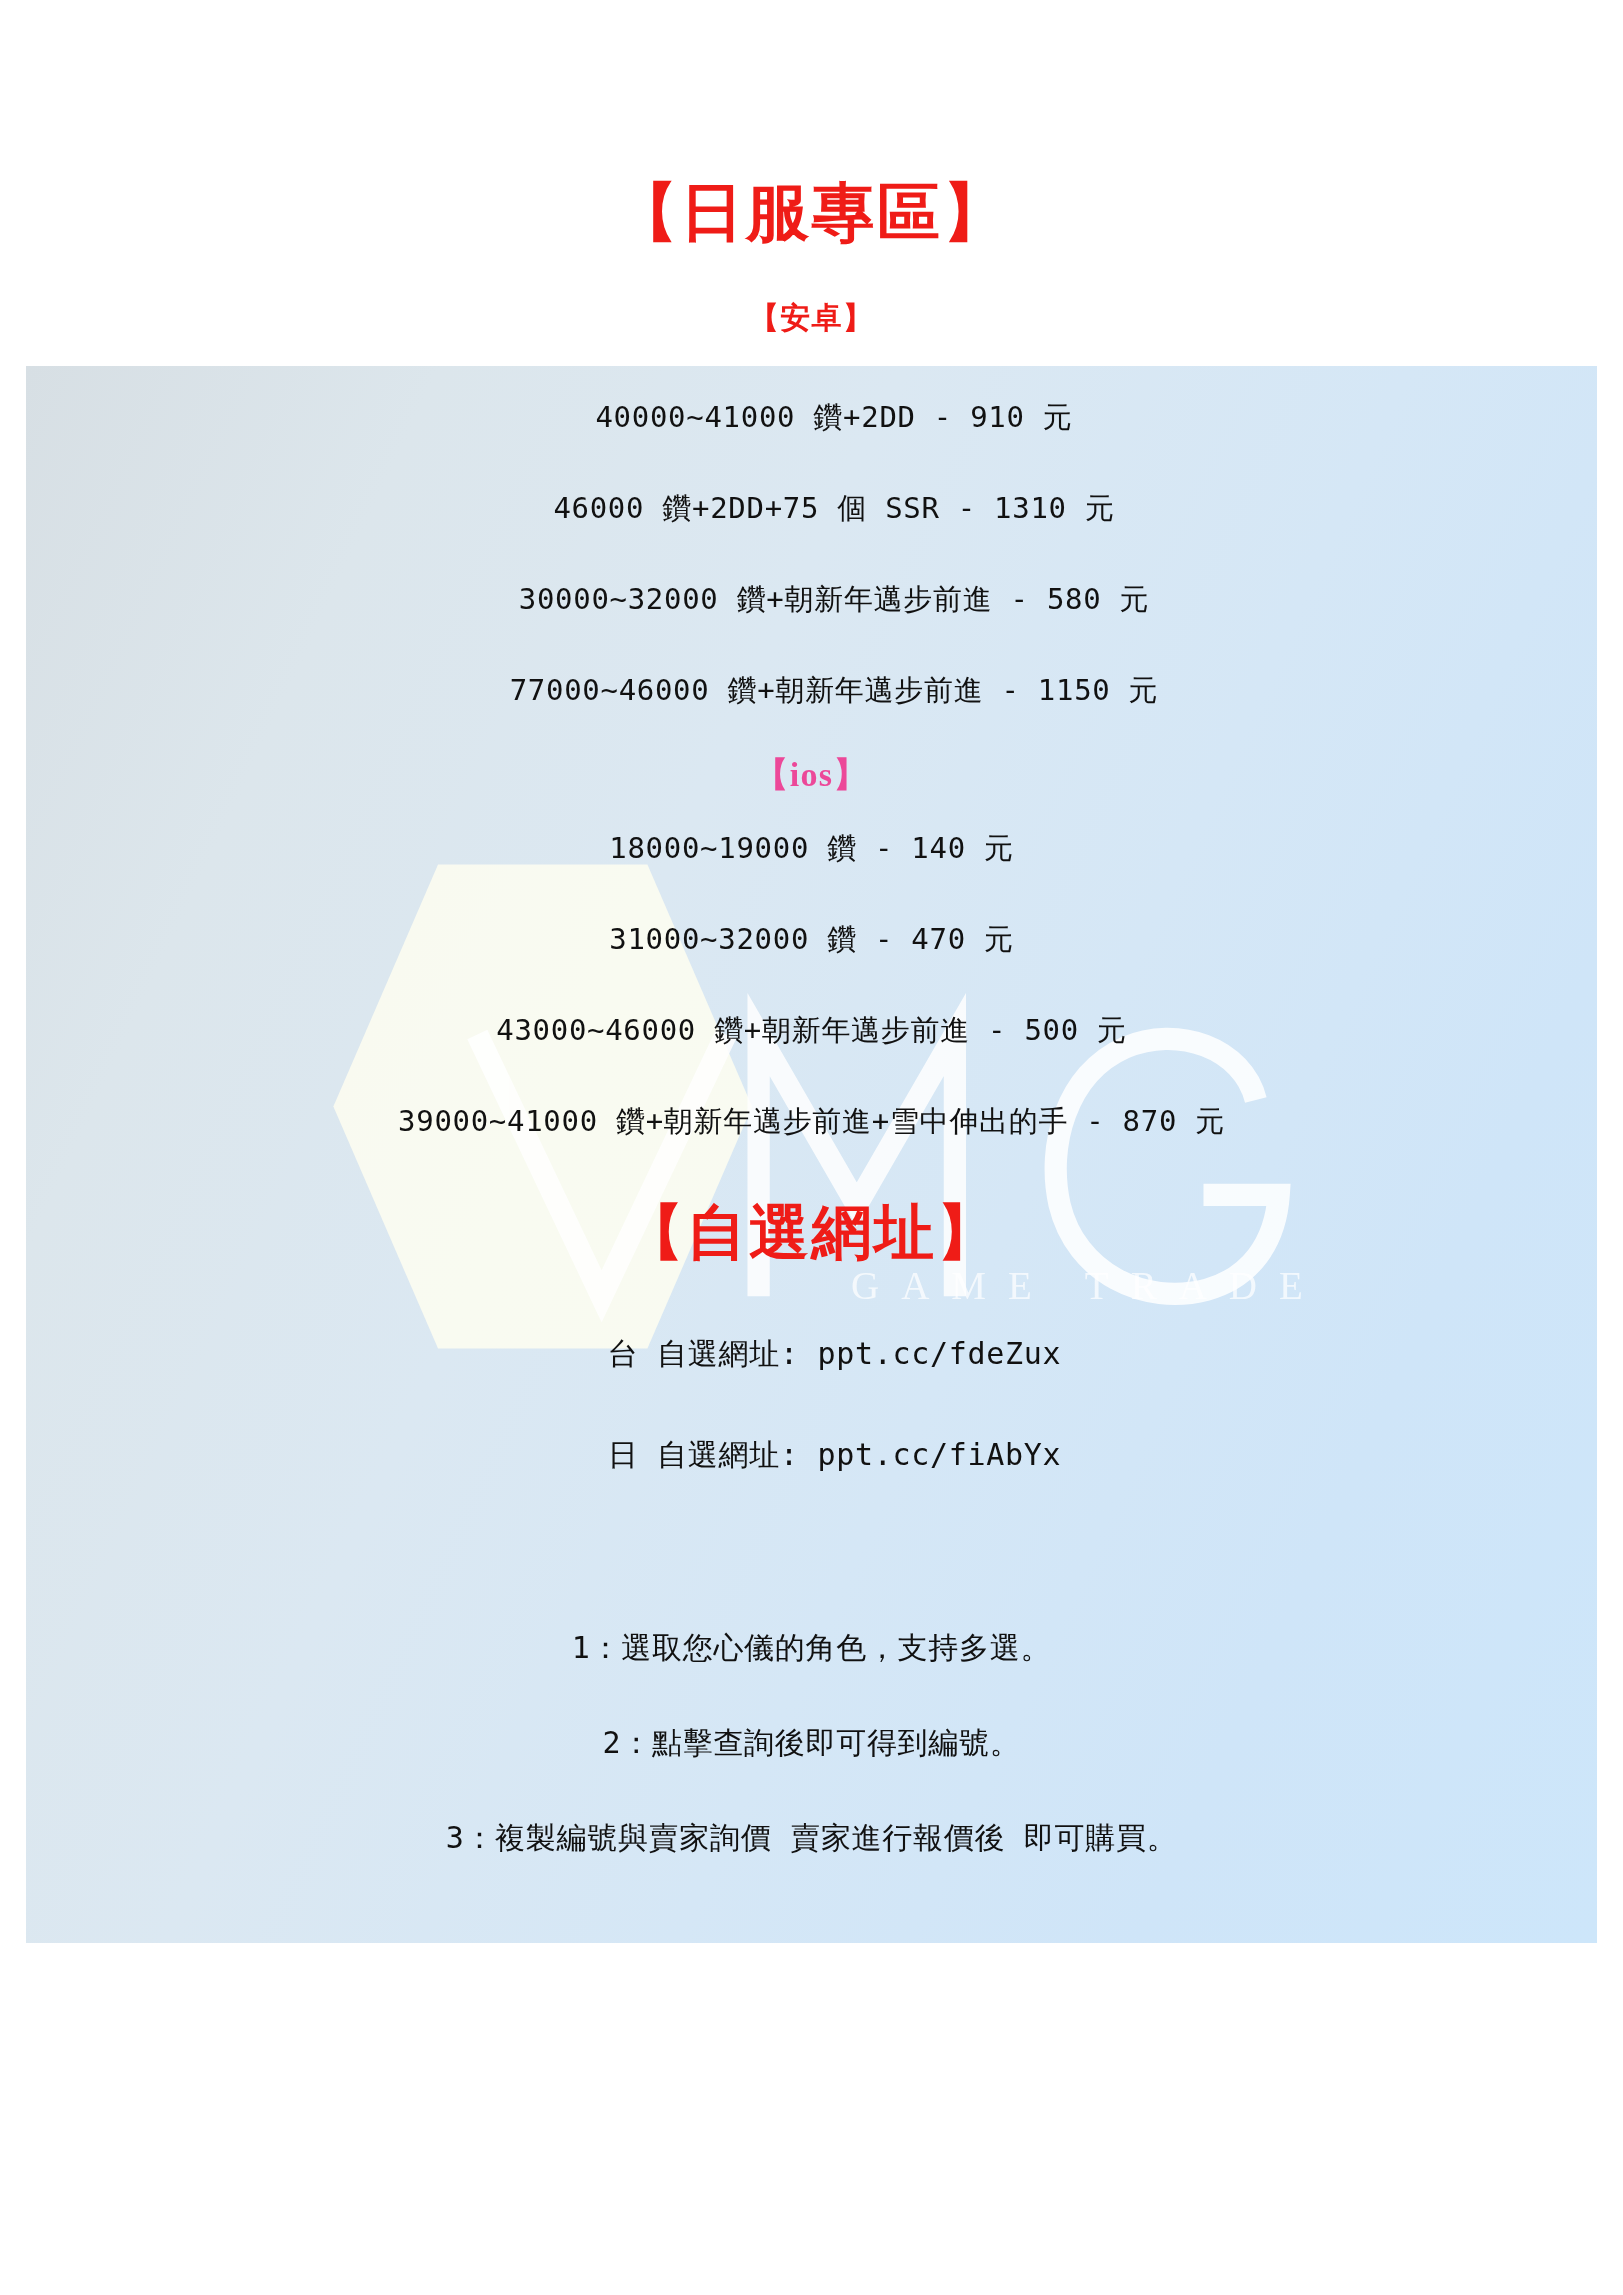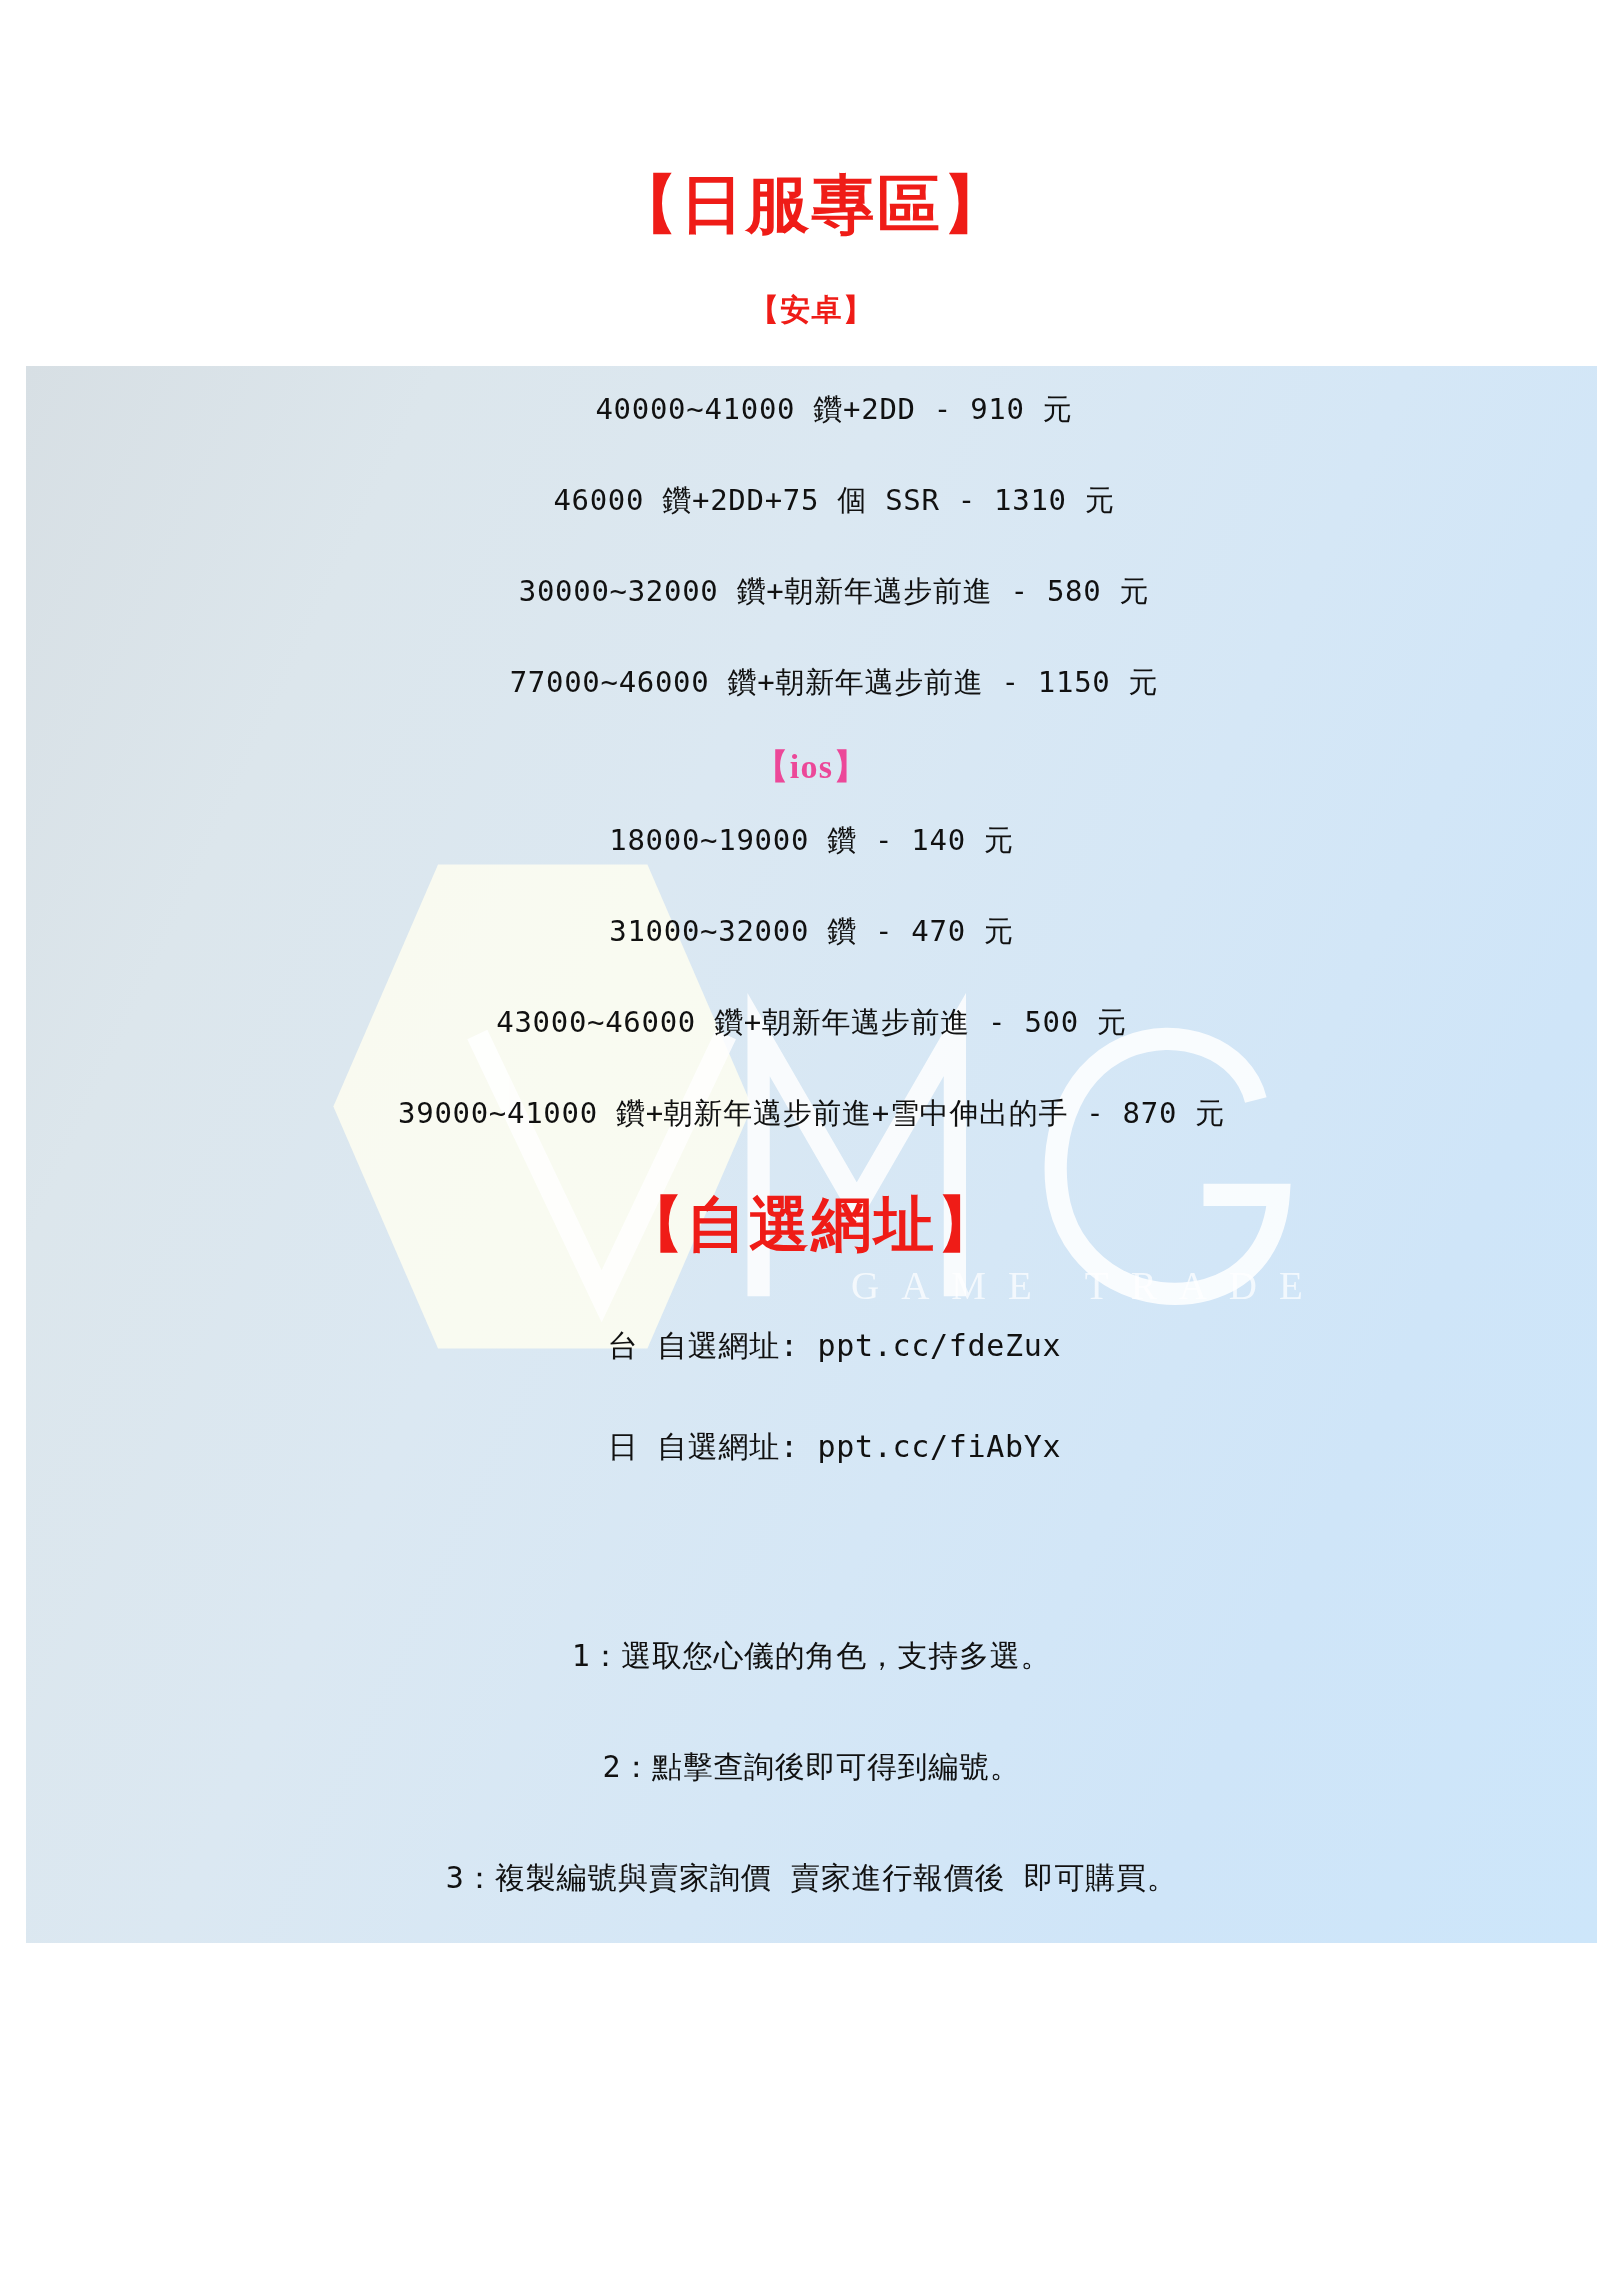--- a/index.html
+++ b/index.html
@@ -45,21 +45,21 @@
     letter-spacing: 22px;
     color: rgba(255,255,255,0.72);
     pointer-events: none;
     white-space: nowrap;
   }
 
   
   .content {
     position: absolute;
     left: 0;
-    top: 0;
+    top: 8px;
     width: 1623px;
     height: 1796px;
     text-align: center;
   }
 
   .title-main {
     margin: 0;
     padding-top: 171px;
     font-family: "Liberation Serif", serif;
     font-size: 63px;
@@ -119,21 +119,21 @@
     font-family: "DejaVu Sans Mono", monospace;
     font-size: 30px;
     color: #111111;
     letter-spacing: 0.7px;
     white-space: nowrap;
     padding-left: 46px;
   }
 
   .steps { padding-top: 98px; }
   .step-line {
-    margin: 16px;
+    margin: 0;
     padding-top: 54px;
     font-family: "DejaVu Sans Mono", monospace;
     font-size: 30px;
     color: #111111;
     letter-spacing: 0.7px;
     white-space: nowrap;
   }
 </style>
 </head>
 <body>

